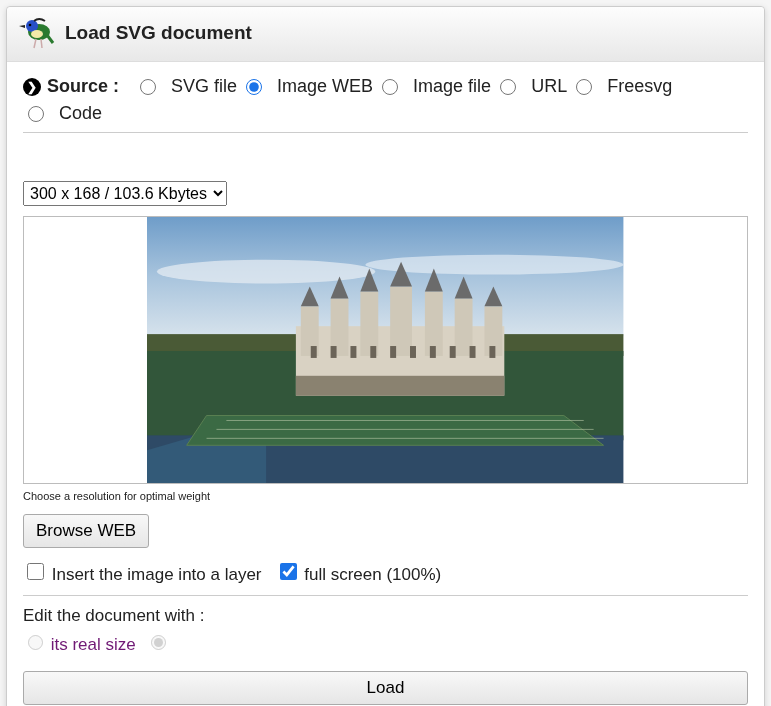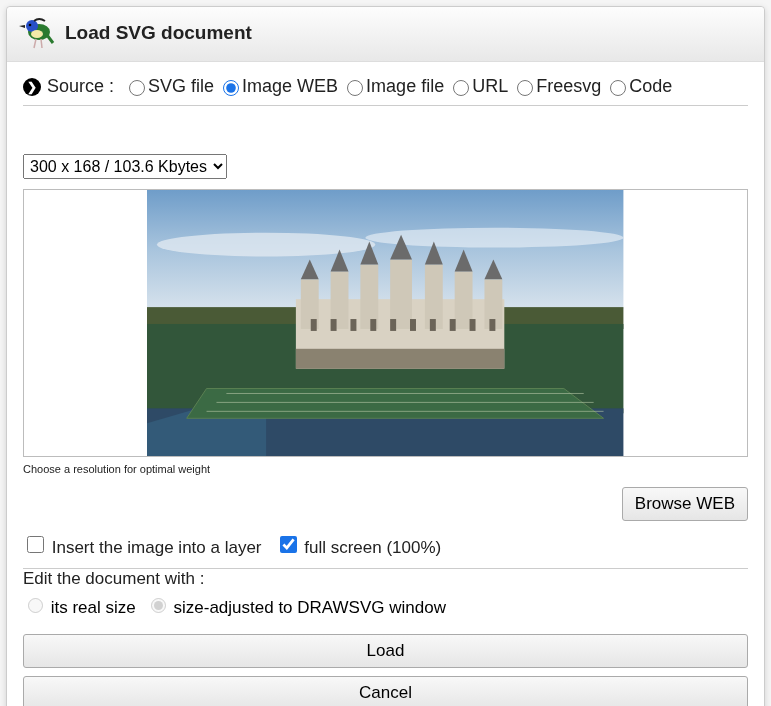--- a/index.html
+++ b/index.html
@@ -40,63 +40,63 @@
     border-bottom: 1px solid #ccc;
     font-size: 18px;
   }
   .source-row .bullet {
     width: 18px; height: 18px;
     display: inline-flex; align-items: center; justify-content: center;
     border-radius: 50%;
     background: #000; color: #fff; font-size: 12px; font-weight: bold;
     margin-right: 2px;
   }
-  .source-row .src-label { font-weight: normal; margin-right: 6px; }
-  .radio-item { display: inline-flex; align-items: center; gap: 0; }
+  .source-row .src-label { font-weight: bold; margin-right: 12px; }
+  .radio-item { display: inline-flex; gap: 12px; }
   .radio-item input[type=radio] { width: 16px; height: 16px; accent-color: #1a73e8; }
 
   .res-select { margin: 14px 0 10px 0; }
   .res-select select { font-size: 16px; padding: 2px 2px; margin-top: 34px; }
 
   .preview {
     border: 1px solid #bcbcbc;
     width: 100%;
     height: 268px;
     display: flex;
     align-items: center;
     justify-content: center;
     background: #fff;
     overflow: hidden;
   }
   .preview svg { height: 100%; }
 
   .hint { margin: 6px 0 8px 0; font-size: 11px; }
 
-  .browse-row { display: flex; justify-content: flex-end; padding: 4px 0 10px 0; }
+  .browse-row { display: flex; padding: 4px 0 10px 0; }
   button.std {
     font-size: 17px;
     padding: 6px 12px;
     background: linear-gradient(#f8f8f8,#e6e6e6);
     border: 1px solid #aaa;
     border-radius: 3px;
     cursor: pointer;
   }
 
   .checks-row {
     display: flex; align-items: center; gap: 14px;
     font-size: 17px;
     padding: 2px 0 10px 0;
     border-bottom: 1px solid #ccc;
   }
   .checks-row input[type=checkbox] { width: 17px; height: 17px; accent-color: #1a73e8; }
 
-  .edit-section { font-size: 17px; }
+  .edit-section { margin-top: 10px; font-size: 17px; }
   .edit-options { margin-top: 6px; display: flex; align-items: center; gap: 10px; color: #9a9a9a; }
   .edit-options input[type=radio] { width: 15px; height: 15px; }
-  .edit-options input[disabled] + span { color: #000000; }
+  .edit-options input[disabled] + span { color: #701a75; }
 
   .footer {
     display: flex; justify-content: flex-end; gap: 8px;
     padding-top: 16px;
     flex-direction: column;
   }
 </style>
 </head>
 <body>
 
@@ -237,21 +237,21 @@
       </label>
     </div>
 
     <div class="edit-section">
       <div>Edit the document with :</div>
       <div class="edit-options">
         <label>
           <input type="radio" name="editw" disabled="" style=""> <span>its real size</span>
         </label>
         <label>
-          <input type="radio" name="editw" disabled="" checked="" style=""> <span>size-adjusted to DRAWSVG window</span>
+          <input type="radio" name="editw" disabled="" checked="" style=""> 
         </label>
       </div>
     </div>
 
     <div class="footer">
       <button class="std">Load</button>
       <button class="std">Cancel</button>
     </div>
 
   </div>

